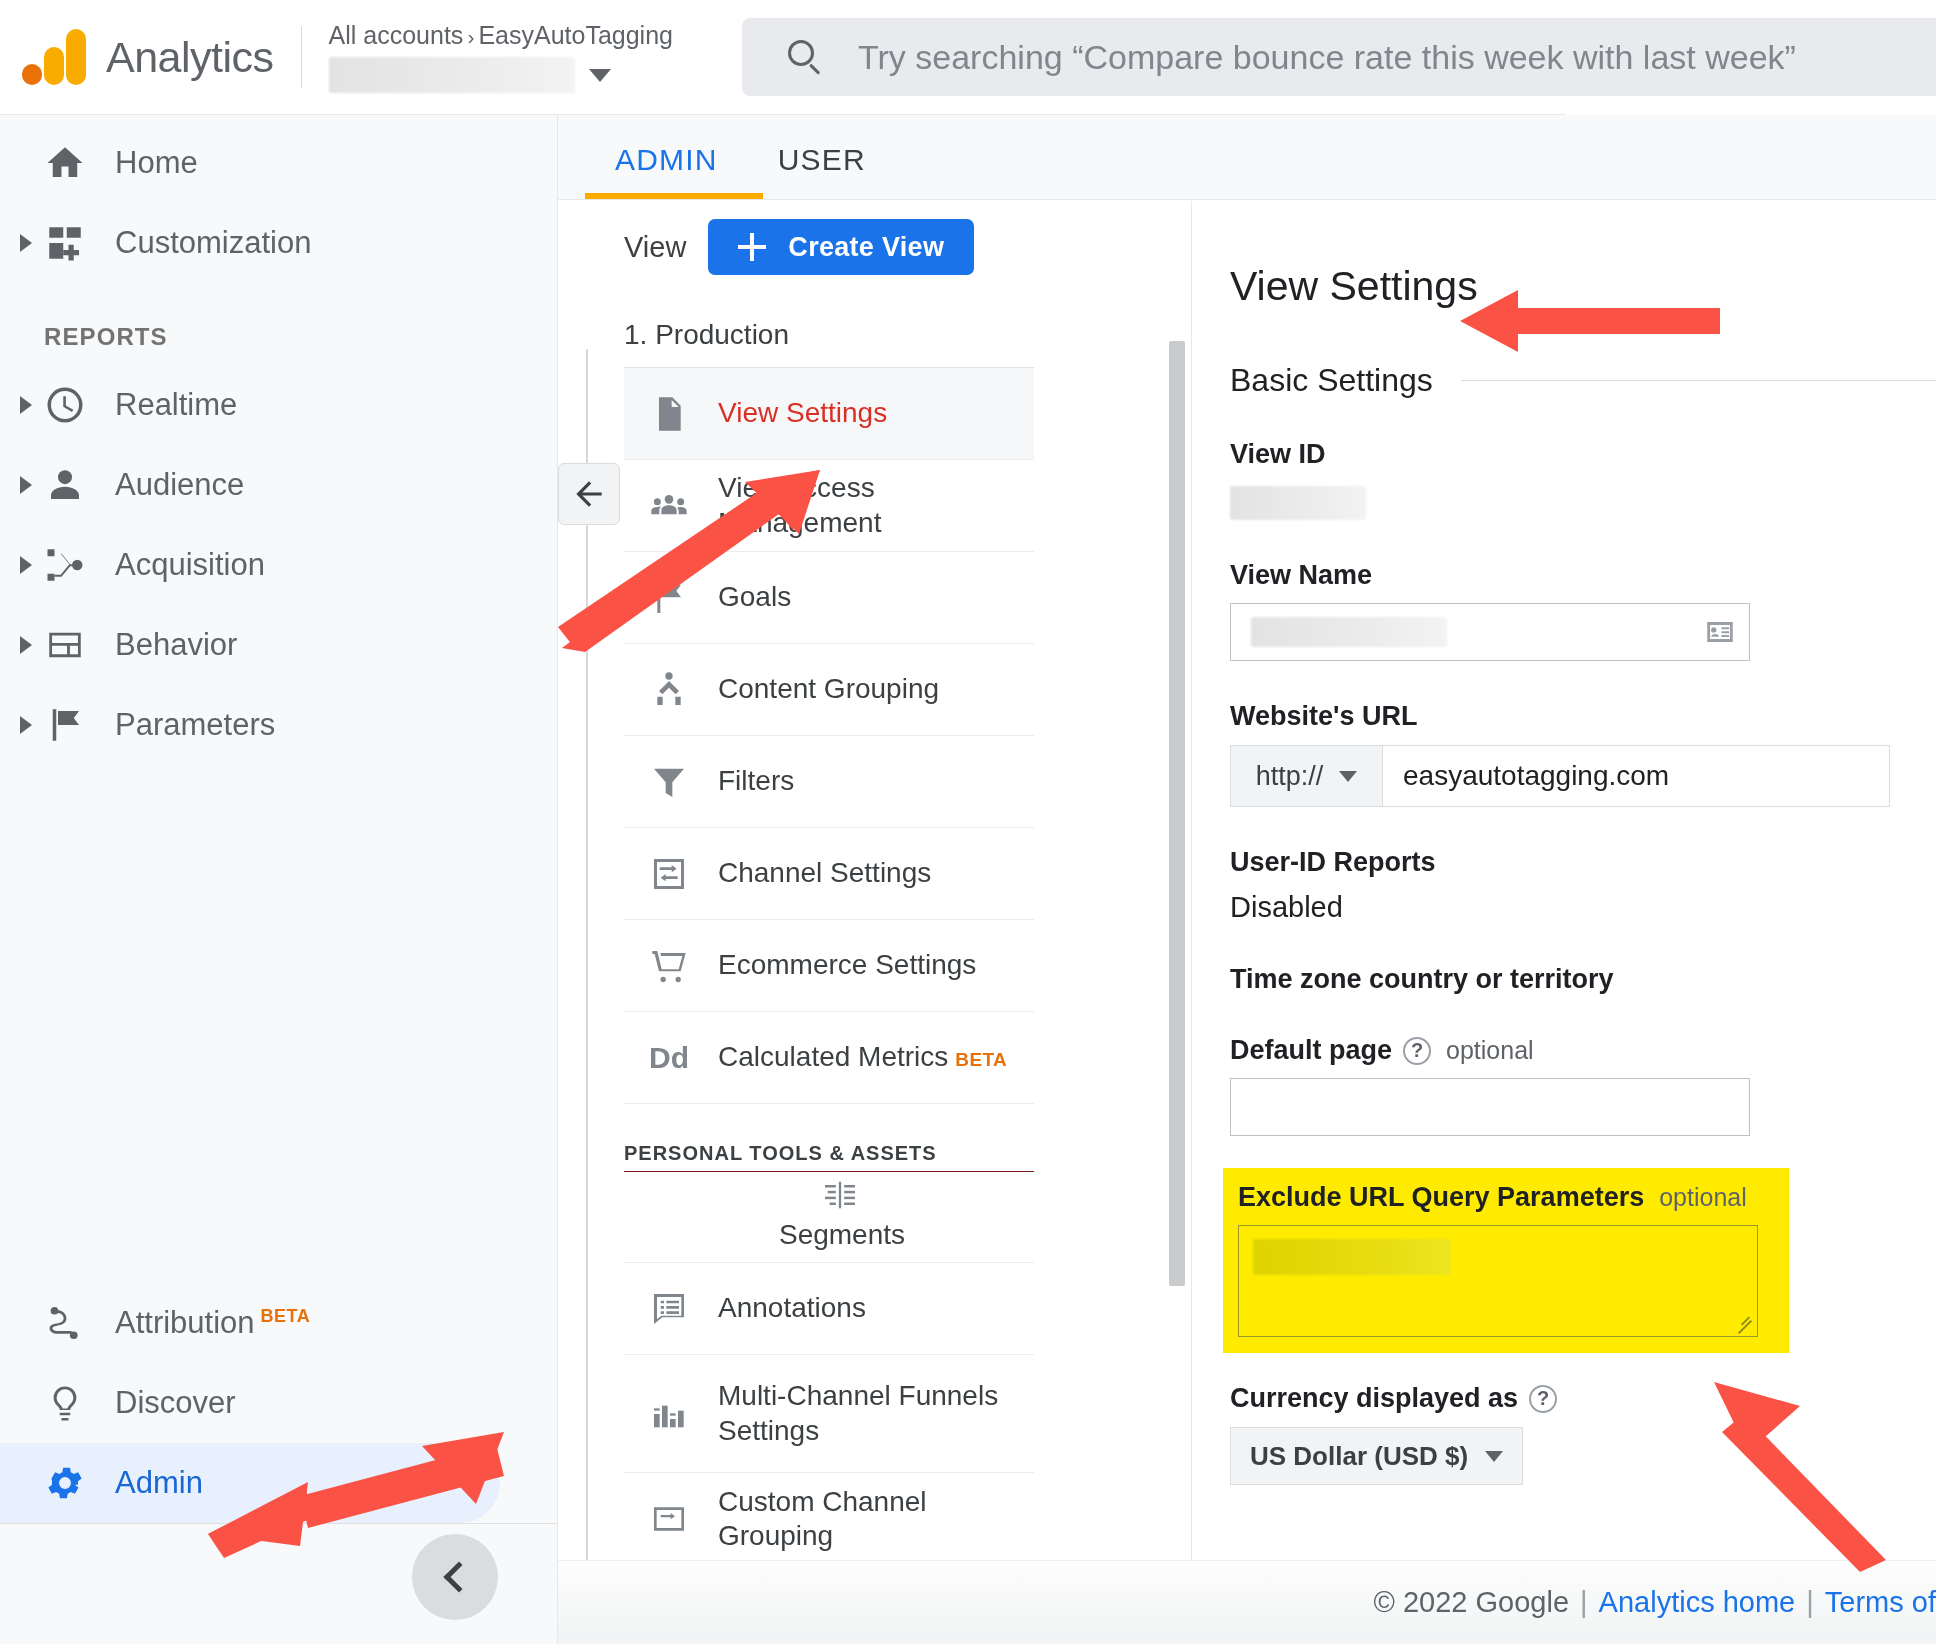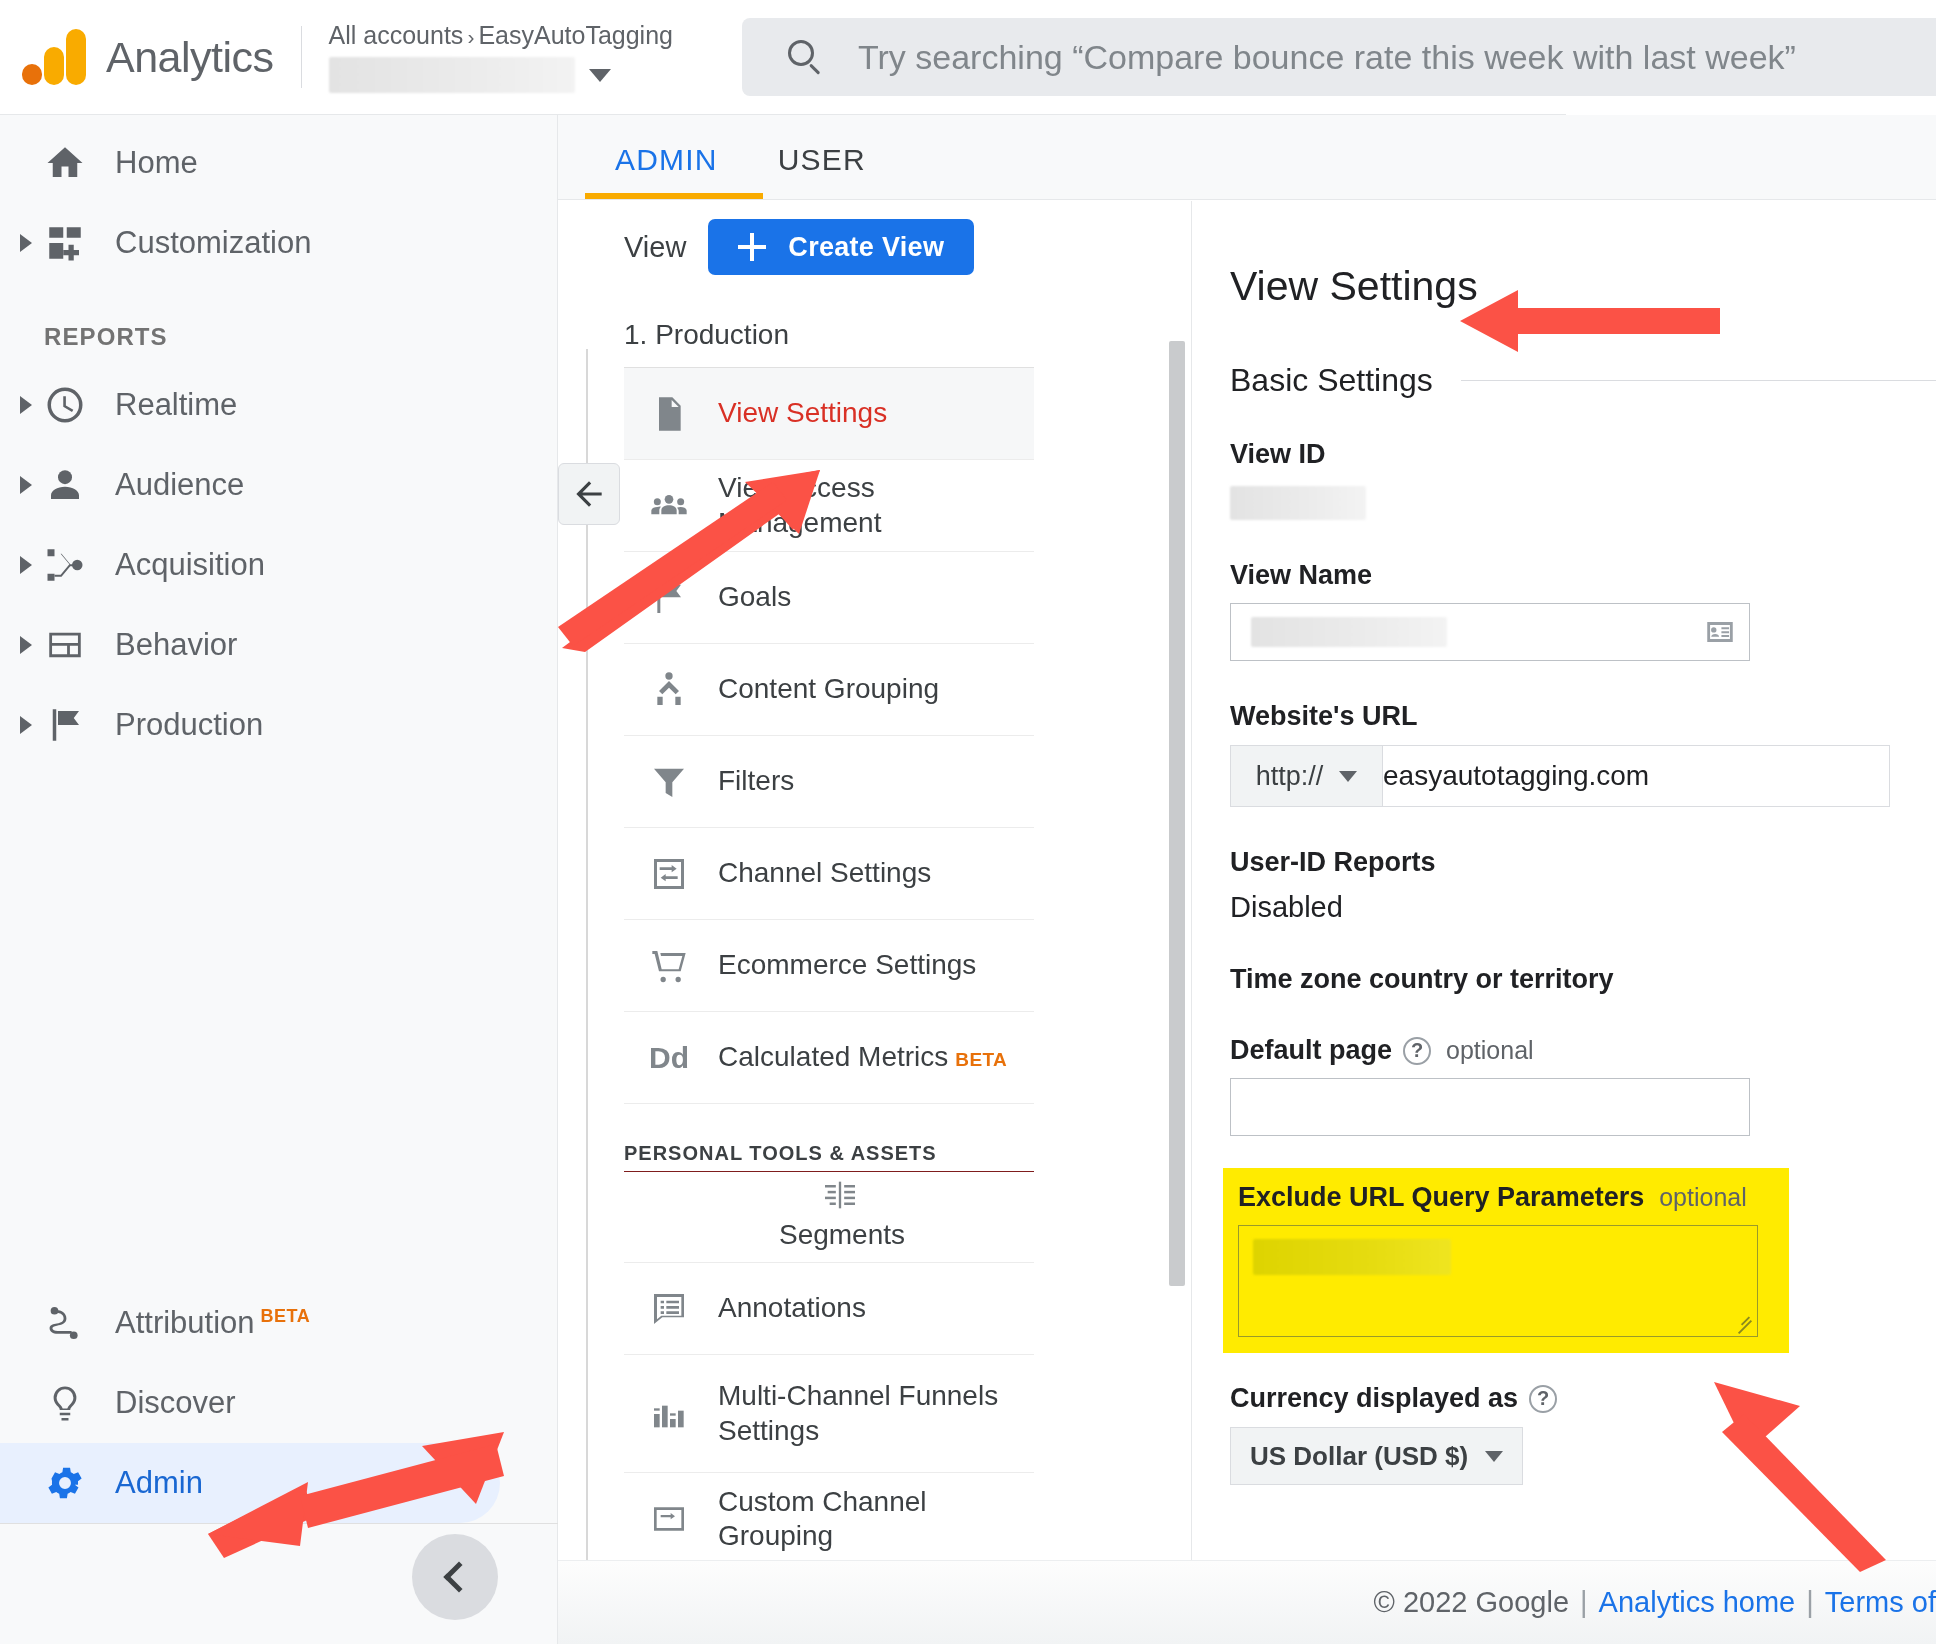--- a/index.html
+++ b/index.html
@@ -132,21 +132,21 @@
   }
   .inp .blurbar { width: 196px; height: 30px; margin-left: 8px; }
   .card-ico { margin-left: auto; width: 34px; height: 34px; }
   .card-ico svg { width: 34px; height: 34px; fill: #9aa0a6; }
   .url-row { display: flex; margin-top: 13px; }
   .proto {
     width: 153px; height: 62px; background: #f1f3f4; border: 1px solid #dadce0;
     display: flex; align-items: center; justify-content: center; font-size: 27px; color: #3c4043; cursor: pointer;
   }
   .proto .cd { width:0;height:0;border-left:9px solid transparent;border-right:9px solid transparent;border-top:11px solid #5f6368; margin-left: 16px; }
-  .urlinp { width: 507px; height: 62px; border: 1px solid #dadce0; border-left: none; display: flex; align-items: center; font-size: 28px; color: #202124; cursor: text; }
+  .urlinp { width: 507px; height: 62px; border: 1px solid #dadce0; border-left: none; display: flex; align-items: center; padding-left: 20px; font-size: 28px; color: #202124; cursor: text; }
   .sel {
     height: 58px; background: #f1f3f4; border: 1px solid #dadce0; display: inline-flex;
     align-items: center; padding: 0 19px; font-size: 26px; color: #3c4043; font-weight: 700; cursor: pointer; white-space: nowrap;
   }
   .sel .cd { width:0;height:0;border-left:9px solid transparent;border-right:9px solid transparent;border-top:11px solid #5f6368; margin-left: 17px; }
   .tz-row { display: flex; gap: 38px; margin-top: 13px; }
   .plain-inp { margin-top: 12px; width: 520px; height: 58px; border: 1px solid #bdc1c6; background: #fff; cursor: text; }
   .hl-box { background: #ffeb00; margin: 32px 0 0 30px; width: 566px; padding: 14px 16px 16px 7px; }
   .hl-box .fld-lbl { margin-left: 8px; }
   .ta {
@@ -274,21 +274,21 @@
       <span class="nav-label">Behavior</span>
     </div>
 
     <div class="nav-item">
       <span class="nav-arrow"></span>
       <span class="nav-icon">
         <svg viewBox="0 0 24 24">
             <path d="M5 3h2v18H5V3zm3 1h12l-3 4 3 4H8V4z"></path>
           </svg>
       </span>
-      <span class="nav-label">Production</span>
+      <span class="nav-label">Parameters</span>
     </div>
 
     <div class="sidebar-bottom">
       <div class="nav-item">
         <span class="nav-icon">
           <svg viewBox="0 0 24 24">
               <circle cx="6" cy="5" r="2.2"></circle>
               <circle cx="17" cy="19" r="2.2"></circle>
               <path d="M6.8 6.2c2.6 0 4.4 1.2 4.4 3.2 0 2.2-2.4 2.6-4.6 3-2.1.4-3.4 1-3.4 2.6 0 2 1.9 3.2 4.6 3.2h8v-1.6h-8c-1.8 0-3-.7-3-1.6 0-.8.9-1.2 2.6-1.5 2.4-.5 5.4-1.1 5.4-4.1 0-2.9-2.6-4.8-6-4.8v1.6z"></path>
             </svg>

